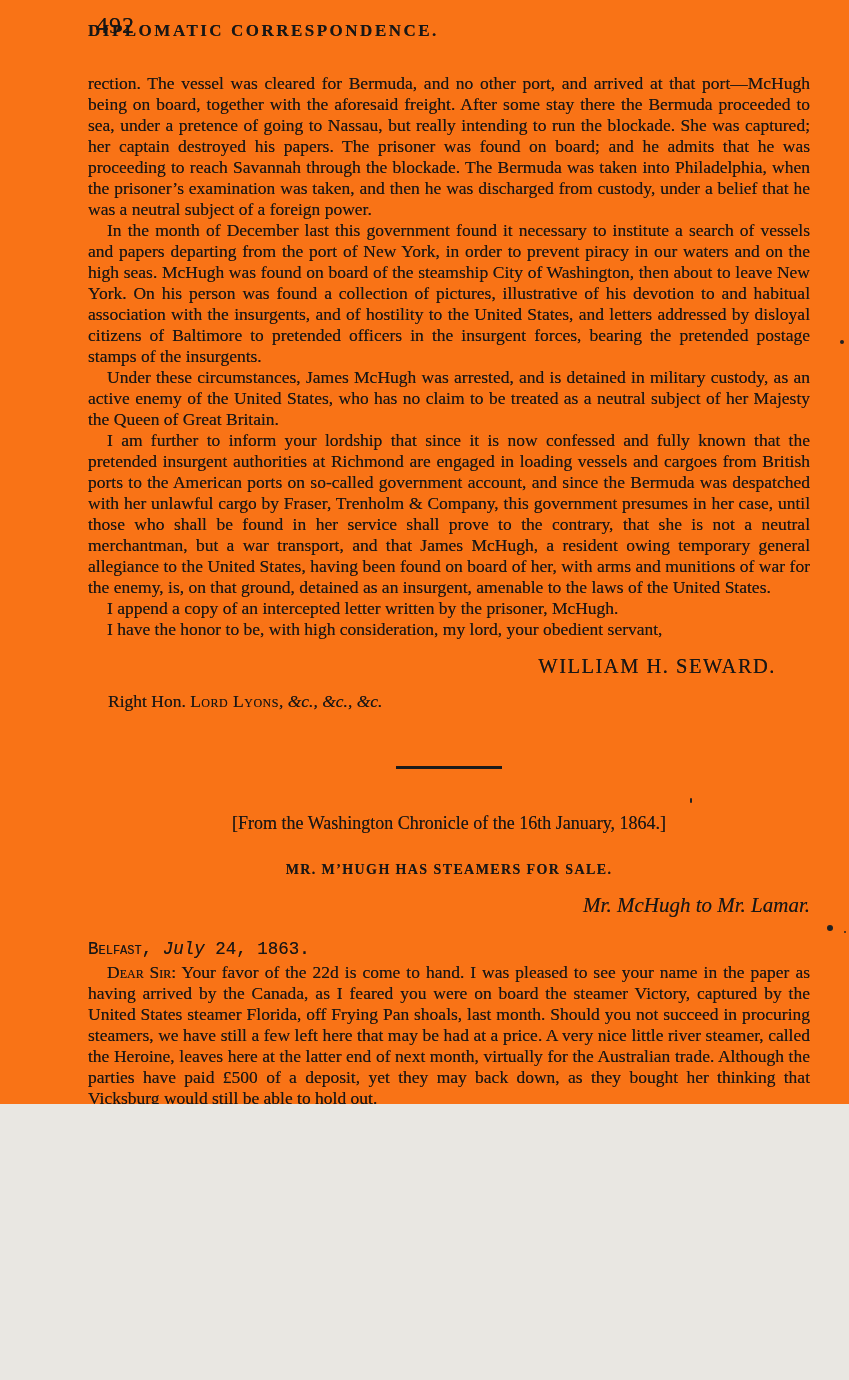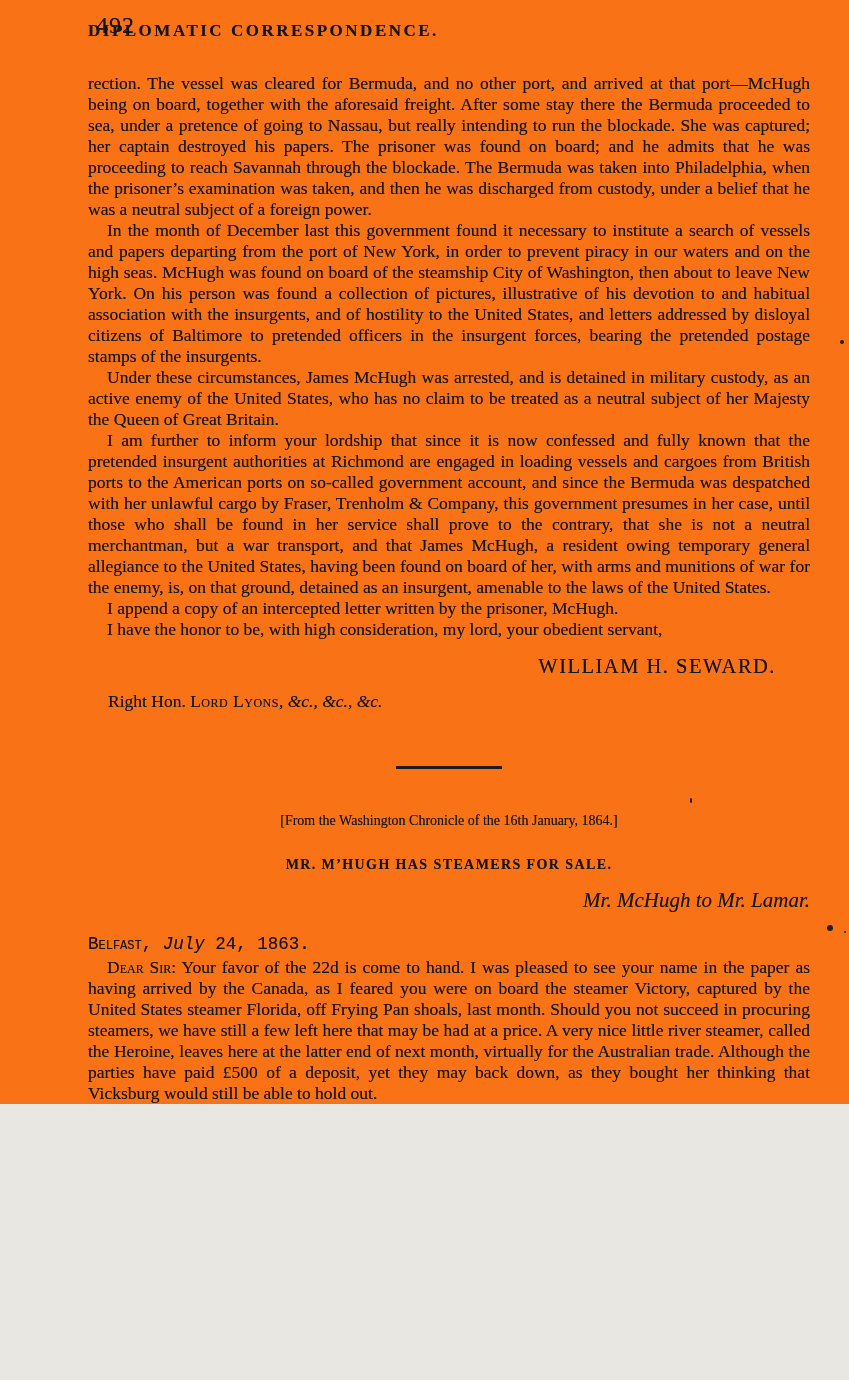--- a/index.html
+++ b/index.html
@@ -77,21 +77,21 @@
     width: 106px;
     border: none;
     border-top: 3px solid #1b1b1b;
     margin: 54px auto 0 auto;
   }
 
   
   .source-line {
     margin-top: 44px;
     text-align: center;
-    font-size: 14px;
+    font-size: 18px;
     text-shadow: 0 0 0.4px rgba(0,0,0,.5);
   }
   .article-title {
     margin-top: 28px;
     text-align: center;
     font-size: 14px;
     font-weight: bold;
     letter-spacing: 1.4px;
     text-shadow: 0 0 0.3px rgba(0,0,0,.45);
   }

